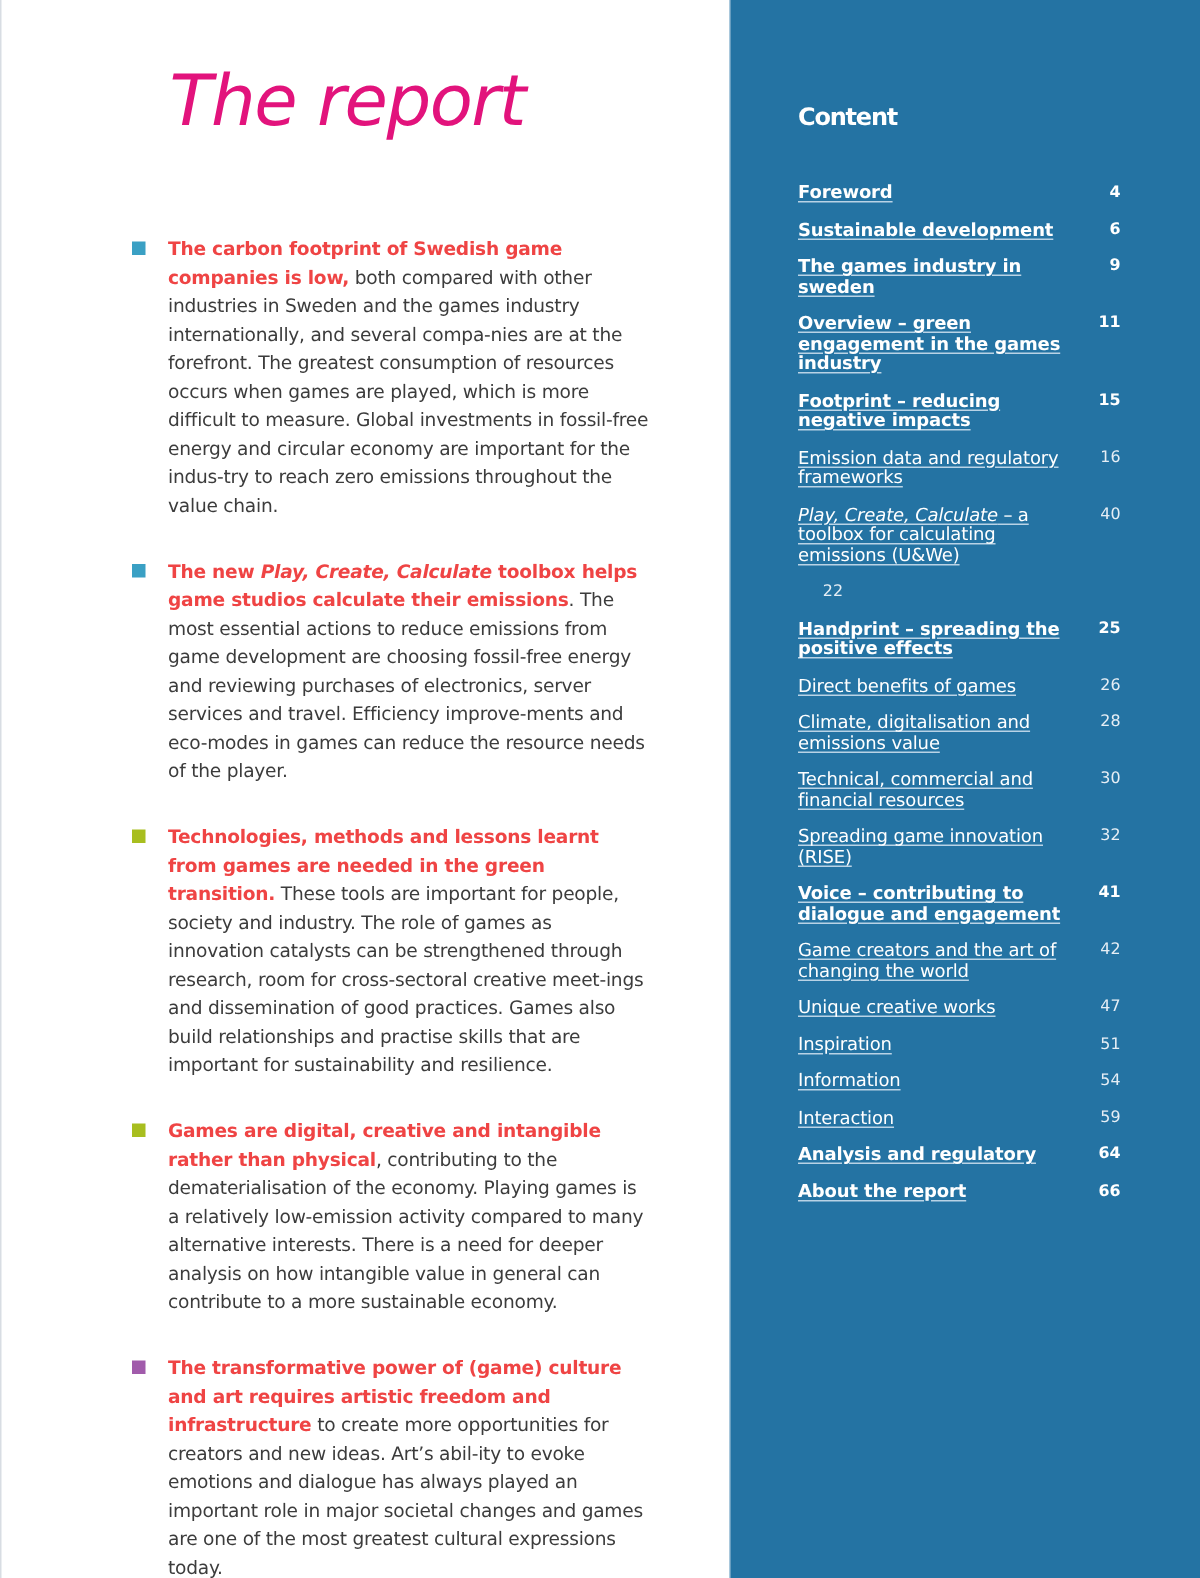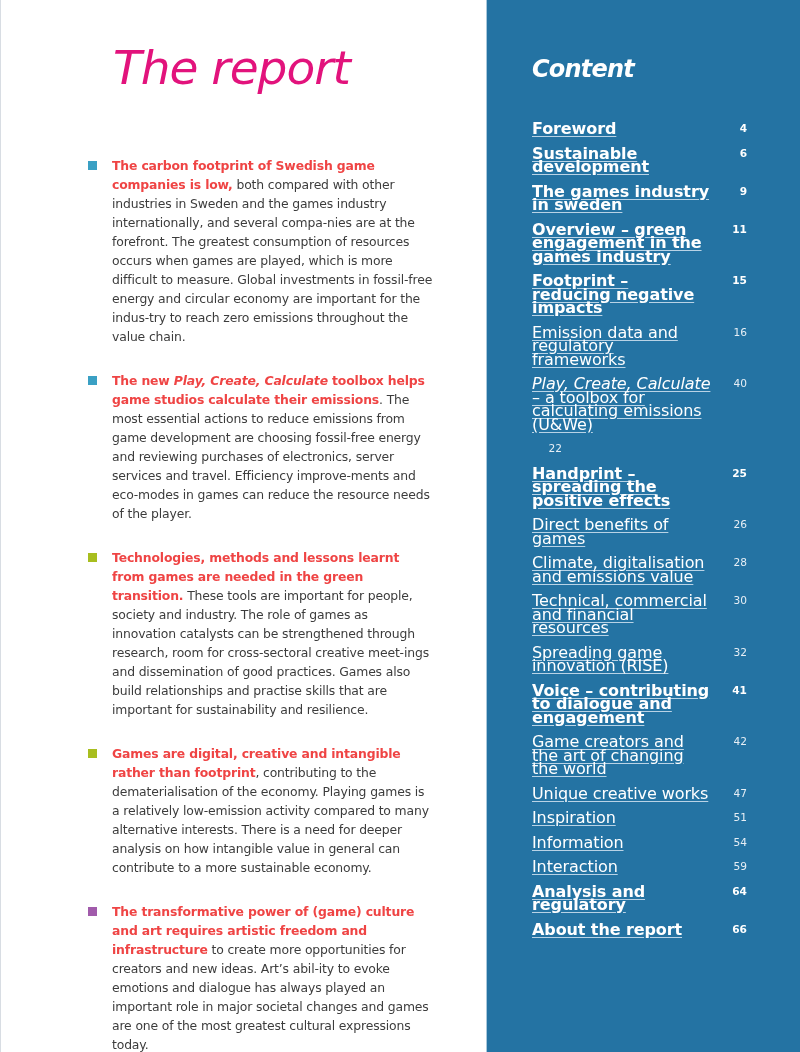--- a/index.html
+++ b/index.html
@@ -28,29 +28,29 @@
     color: #3c3c3c; letter-spacing: -0.15px;
   }
   .bullet p b { color: #ef4444; font-weight: bold; }
   .bullet p i { font-style: italic; }
 
   .right {
     position: absolute; left: 486px; top: 0; width: 314px; height: 1052px;
     background: #2473a3; border-left: 1px solid #a9c8dc;
   }
   .content-title {
-    position: absolute; left: 45px; top: 55px;
-    font-family: "DejaVu Sans", sans-serif; font-weight: bold; font-size: 24px;
-    color: #ffffff; letter-spacing: -0.8px; font-style: italic;
+    position: absolute; left: 45px; top: 68px;
+    font-family: "DejaVu Sans", sans-serif; font-weight: bold; font-size: 16px;
+    color: #ffffff; letter-spacing: -0.8px;
   }
   .toc { position: absolute; left: 45px; top: 122px; width: 215px; }
   .toc-item { position: relative; display: flex; justify-content: space-between; margin-bottom: 11px; }
   .toc-item a {
     display: block; width: 180px; color: #ffffff;
-    font-family: "DejaVu Sans", sans-serif; font-size: 16px; line-height: 13.5px;
+    font-family: "DejaVu Sans", sans-serif; font-size: 12px; line-height: 13.5px;
     text-decoration: underline; text-decoration-color: #b9d3e6; text-underline-offset: 2px;
     letter-spacing: -0.1px;
   }
   .toc-item.main a { font-weight: bold; }
   .toc-item .page-num {
     color: #e6eef5; font-family: "DejaVu Sans", sans-serif; font-size: 10.6px; line-height: 13.5px;
     text-align: right; width: 30px;
   }
   .toc-item.main .page-num { font-weight: bold; color: #ffffff; }
 </style>
@@ -72,21 +72,21 @@
     <div class="bullet">
       <span class="marker" style="background:#3aa0c4"></span>
       <p><b><span>The new </span><i>Play, Create, Calculate</i><span> toolbox helps game studios calculate their emissions</span></b><span>. The most essential actions to reduce emissions from game development are choosing fossil-free energy and reviewing purchases of electronics, server services and travel. Efficiency improve-ments and eco-modes in games can reduce the resource needs of the player.</span></p>
     </div>
     <div class="bullet">
       <span class="marker" style="background:#a8be1f"></span>
       <p><b>Technologies, methods and lessons learnt from games are needed in the green transition.</b><span> These tools are important for people, society and industry. The role of games as innovation catalysts can be strengthened through research, room for cross-sectoral creative meet-ings and dissemination of good practices. Games also build relationships and practise skills that are important for sustainability and resilience.</span></p>
     </div>
     <div class="bullet">
       <span class="marker" style="background:#a8be1f"></span>
-      <p><b>Games are digital, creative and intangible rather than footprint</b><span>, contributing to the dematerialisation of the economy. Playing games is a relatively low-emission activity compared to many alternative interests. There is a need for deeper analysis on how intangible value in general can contribute to a more sustainable economy.</span></p>
+      <p><b>Games are digital, creative and intangible rather than physical</b><span>, contributing to the dematerialisation of the economy. Playing games is a relatively low-emission activity compared to many alternative interests. There is a need for deeper analysis on how intangible value in general can contribute to a more sustainable economy.</span></p>
     </div>
     <div class="bullet">
       <span class="marker" style="background:#a15bab"></span>
       <p><b>The transformative power of (game) culture and art requires artistic freedom and infrastructure</b><span> to create more opportunities for creators and new ideas. Art’s abil-ity to evoke emotions and dialogue has always played an important role in major societal changes and games are one of the most greatest cultural expressions today.</span></p>
     </div>
 
   </div>
 </section>
 
 <aside class="right">

